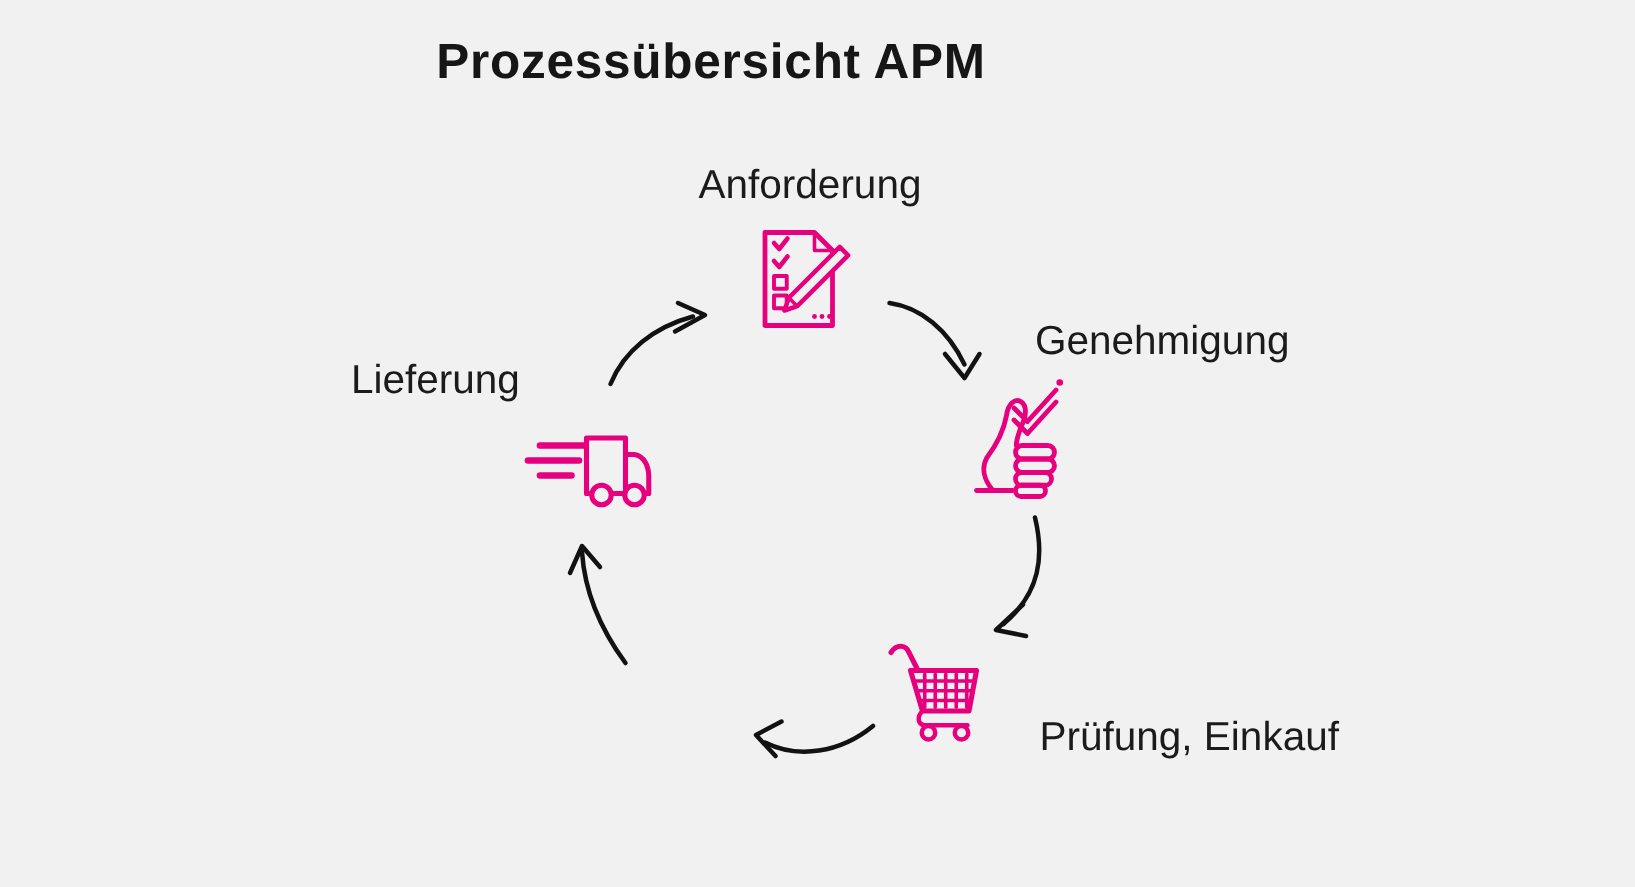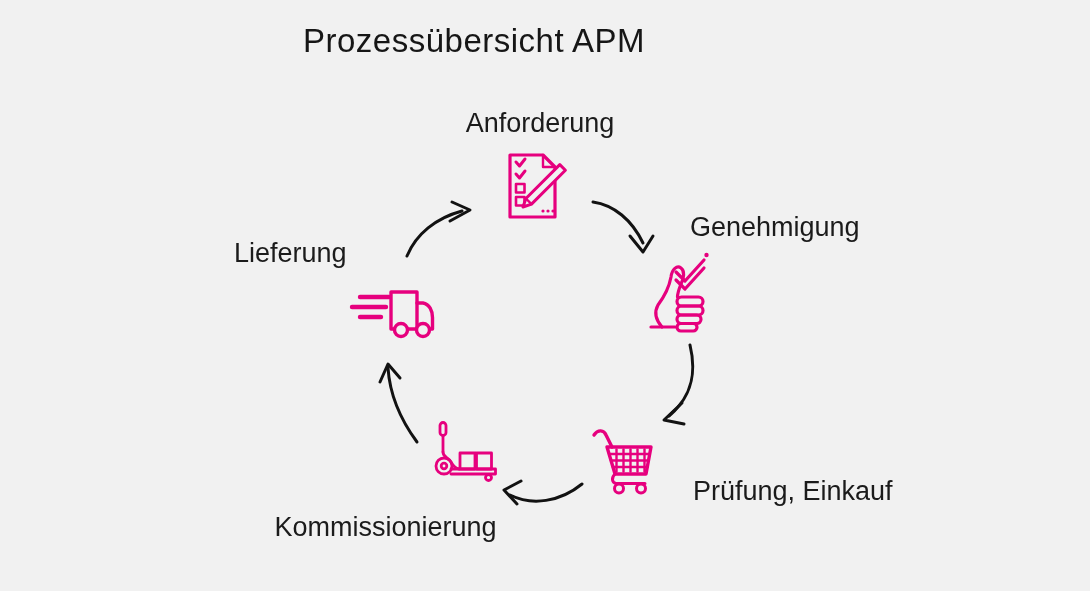--- a/index.html
+++ b/index.html
@@ -6,21 +6,21 @@
   body{
     width:1090px;height:591px;
     background:#F1F1F1;
     font-family:"Liberation Sans","DejaVu Sans",sans-serif;
     color:#1B1B1B;
     overflow:hidden;
   }
   .canvas{position:relative;width:1090px;height:591px;background:#F1F1F1;}
   .title{
     position:absolute;left:0;top:22px;width:948px;
-    text-align:center;font-size:33px;font-weight:400;color:#161616;
+    text-align:center;font-size:33px;font-weight:700;color:#161616;
     letter-spacing:0.5px;
   }
   .step{position:absolute;}
   .step-label{
     position:absolute;font-size:27px;font-weight:400;color:#1B1B1B;white-space:nowrap;
   }
   .icon{position:absolute;display:block;}
   .arrow{position:absolute;display:block;}
   .arrow path,.arrow polyline{
     fill:none;stroke:#121212;stroke-width:3;stroke-linecap:round;stroke-linejoin:round;
@@ -88,36 +88,20 @@
           <line x1="21.9" y1="41" x2="56.3" y2="41"></line>
         </g>
         <path d="M24,48 C20,52 21,56.5 25,57.5 H54" stroke-width="3"></path>
         <circle cx="28" cy="62.5" r="4.5" stroke-width="3"></circle>
         <circle cx="50" cy="62.5" r="4.5" stroke-width="3"></circle>
       </g>
     </svg>
     <div class="step-label" style="left:108px;top:22px;margin-top:34px;">Prüfung, Einkauf</div>
   </div>
 
-  <div class="step" style="left:248px;top:418px;width:275px;height:130px;">
-    <svg class="icon" style="left:184px;top:3px;" width="66" height="62" viewBox="0 0 66 62">
-      <g class="picon" stroke-width="2.8">
-        <rect x="8" y="1.5" width="6" height="13" rx="3"></rect>
-        <line x1="11" y1="14.5" x2="11" y2="31"></line>
-        <path d="M11,31 C11,36.5 16,36 19,41 C21,44.5 23.5,47.5 27,48"></path>
-        <circle cx="12" cy="45" r="8"></circle>
-        <circle cx="12" cy="45" r="2.8"></circle>
-        <path d="M19,48 H63.5 V53 H19"></path>
-        <circle cx="56.5" cy="56.5" r="3"></circle>
-        <rect x="28" y="32" width="15" height="16"></rect>
-        <rect x="44.5" y="32" width="15" height="16"></rect>
-      </g>
-    </svg>
-    <div class="step-label" style="left:0;top:94px;width:275px;text-align:center;">Kommissionierung</div>
-  </div>
 
   <div class="step" style="left:230px;top:234px;width:210px;height:112px;">
     <div class="step-label" style="left:4px;top:4px;">Lieferung</div>
     <svg class="icon" style="left:113px;top:49px;" width="92" height="60" viewBox="0 0 92 60">
       <g class="picon">
         <g stroke-width="4.4">
           <line x1="17" y1="14" x2="46" y2="14"></line>
           <line x1="9" y1="24" x2="43" y2="24"></line>
           <line x1="17" y1="34" x2="38" y2="34"></line>
         </g>

